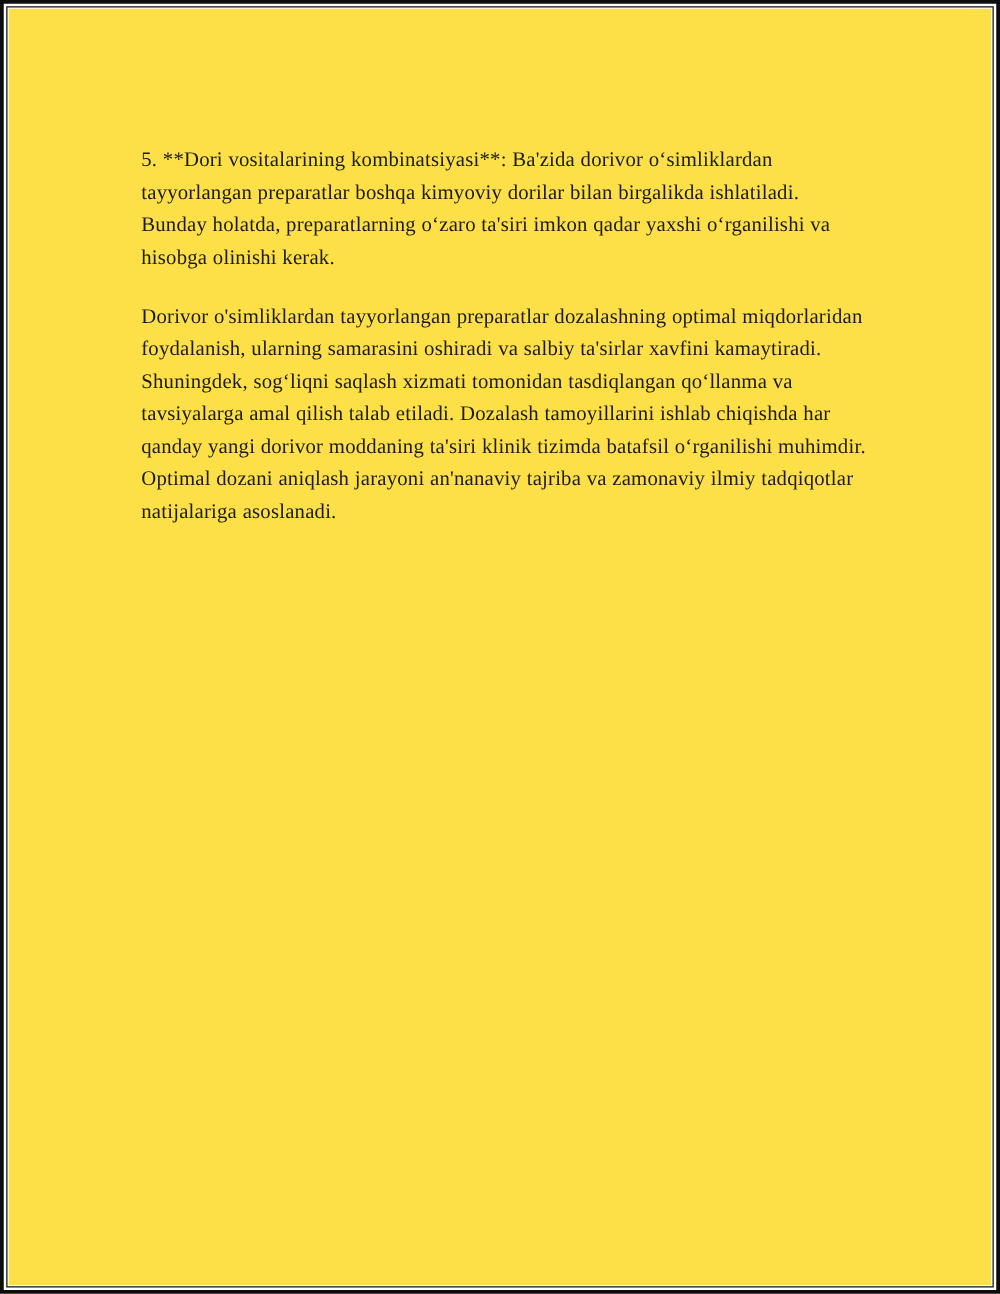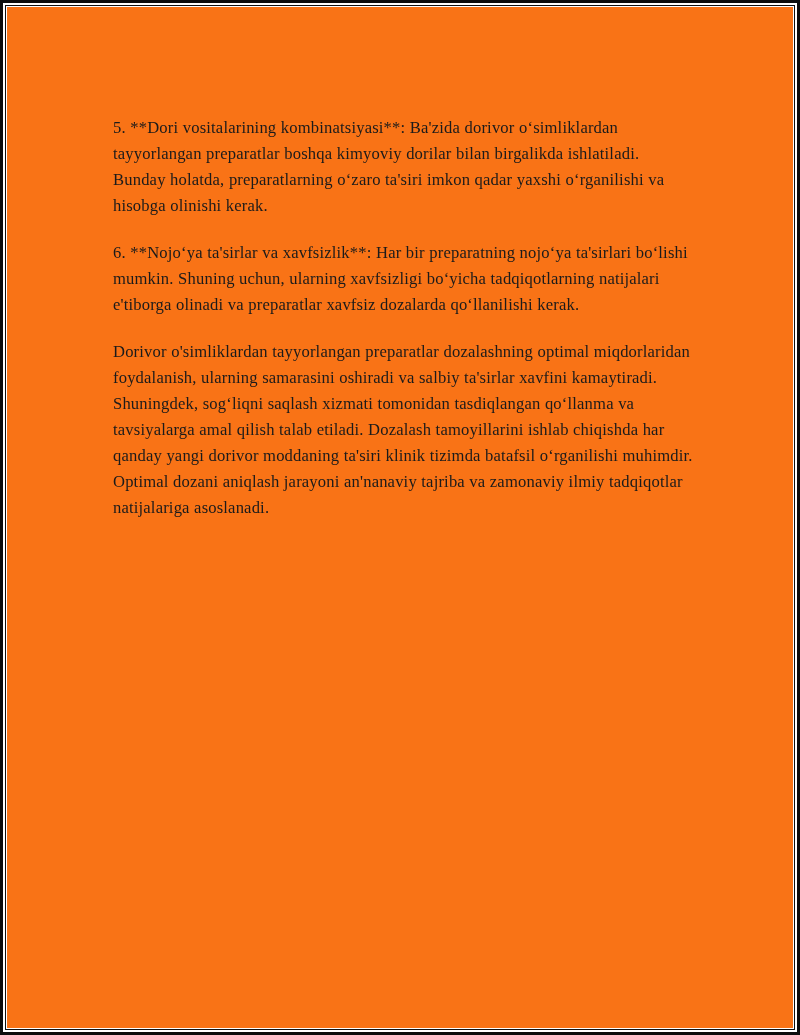--- a/index.html
+++ b/index.html
@@ -41,21 +41,21 @@
     background: #ffffff;
   }
 
   
   #page-sheet {
     position: absolute;
     left: 7px;
     top: 7px;
     width: 786px;
     height: 1021px;
-    background: #f97316;
+    background: #fde047;
     overflow: hidden;
   }
 
   
   #doc-body {
     position: absolute;
     left: 106px;
     top: 108px;
     width: 580px;
   }
@@ -84,18 +84,17 @@
   <div id="frame-gap">
     <div id="frame-inner-rule"></div>
   </div>
 </div>
 
 <div id="page-sheet">
   <div id="doc-body">
 
     <p class="doc-paragraph spaced-block">5. **Dori vositalarining kombinatsiyasi**: Ba'zida dorivor oʻsimliklardan tayyorlangan preparatlar boshqa kimyoviy dorilar bilan birgalikda ishlatiladi. Bunday holatda, preparatlarning oʻzaro ta'siri imkon qadar yaxshi oʻrganilishi va hisobga olinishi kerak.</p>
 
-    <p class="doc-paragraph spaced-block">6. **Nojoʻya ta'sirlar va xavfsizlik**: Har bir preparatning nojoʻya ta'sirlari boʻlishi mumkin. Shuning uchun, ularning xavfsizligi boʻyicha tadqiqotlarning natijalari e'tiborga olinadi va preparatlar xavfsiz dozalarda qoʻllanilishi kerak.</p>
 
     <p class="doc-paragraph">Dorivor o'simliklardan tayyorlangan preparatlar dozalashning optimal miqdorlaridan foydalanish, ularning samarasini oshiradi va salbiy ta'sirlar xavfini kamaytiradi. Shuningdek, sogʻliqni saqlash xizmati tomonidan tasdiqlangan qoʻllanma va tavsiyalarga amal qilish talab etiladi. Dozalash tamoyillarini ishlab chiqishda har qanday yangi dorivor moddaning ta'siri klinik tizimda batafsil oʻrganilishi muhimdir. Optimal dozani aniqlash jarayoni an'nanaviy tajriba va zamonaviy ilmiy tadqiqotlar natijalariga asoslanadi.</p>
 
   </div>
 </div>
 
 </body></html>

